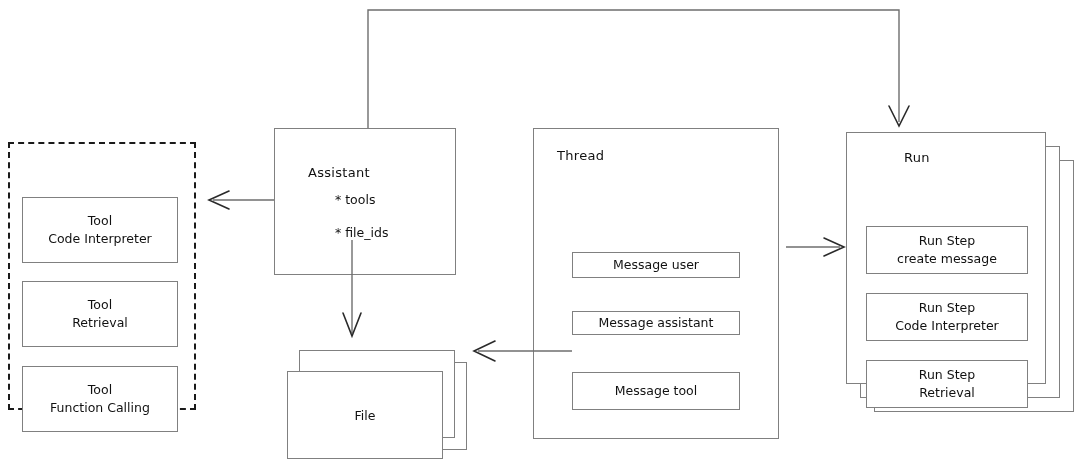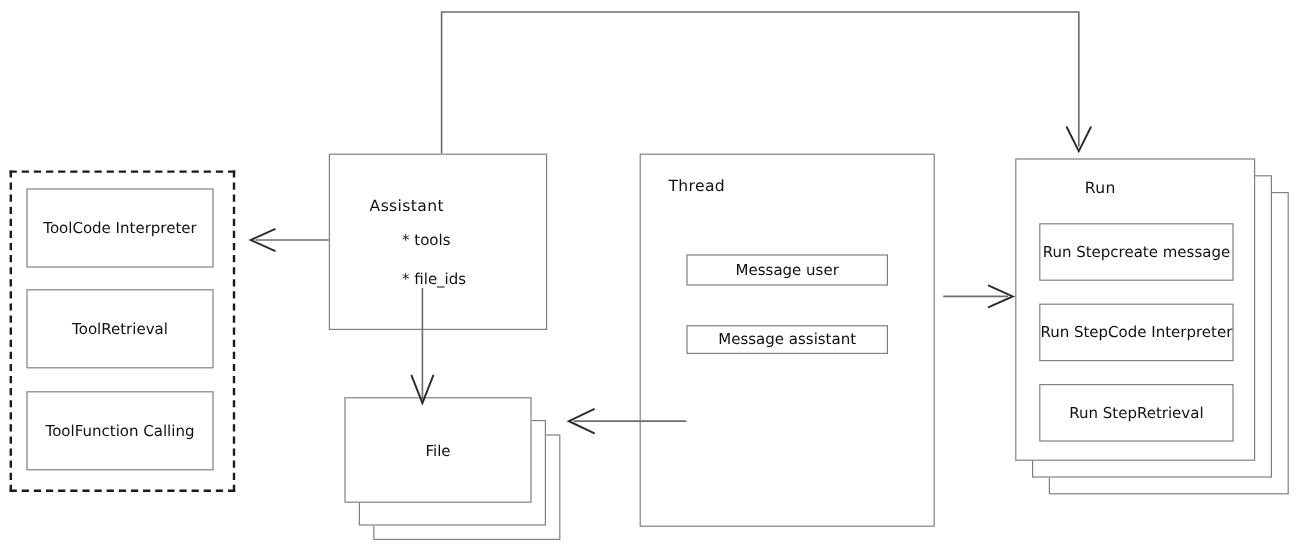--- a/index.html
+++ b/index.html
@@ -15,22 +15,24 @@
     background: #ffffff;
     font-family: "DejaVu Sans", sans-serif;
     overflow: hidden;
   }
   .box {
     position: absolute;
     box-sizing: border-box;
     border: 1px solid #808080;
     background: #ffffff;
     display: flex;
+    flex-direction: column;
     align-items: center;
     justify-content: center;
+    margin-top: 40px;
   }
   .stack-shadow {
     position: absolute;
     box-sizing: border-box;
     border: 1px solid #808080;
     background: #ffffff;
   }
   .dashed-group {
     position: absolute;
     box-sizing: border-box;
@@ -111,20 +113,23 @@
 
   <div class="container-box" style="left:533px; top:128px; width:246px; height:311px;"></div>
   <div class="title" style="left:557px; top:148px;">Thread</div>
 
   <div class="box" style="left:572px; top:212px; width:168px; height:26px;">
     <div class="line1">Message  user</div>
   </div>
   <div class="box" style="left:572px; top:271px; width:168px; height:24px;">
     <div class="line1">Message  assistant</div>
   </div>
+  <div class="box" style="left:572px; top:332px; width:168px; height:38px;">
+    <div class="line1">Message  tool</div>
+  </div>
 
   <div class="stack-shadow" style="left:874px; top:160px; width:200px; height:252px;"></div>
   <div class="stack-shadow" style="left:860px; top:146px; width:200px; height:252px;"></div>
   <div class="container-box" style="left:846px; top:132px; width:200px; height:252px;"></div>
   <div class="title" style="left:869px; top:150px;margin-left:35px;">Run</div>
 
   <div class="box" style="left:866px; top:186px; width:162px; height:48px;">
     <div class="line1">Run Step</div>
     <div class="line2">create message</div>
   </div>

